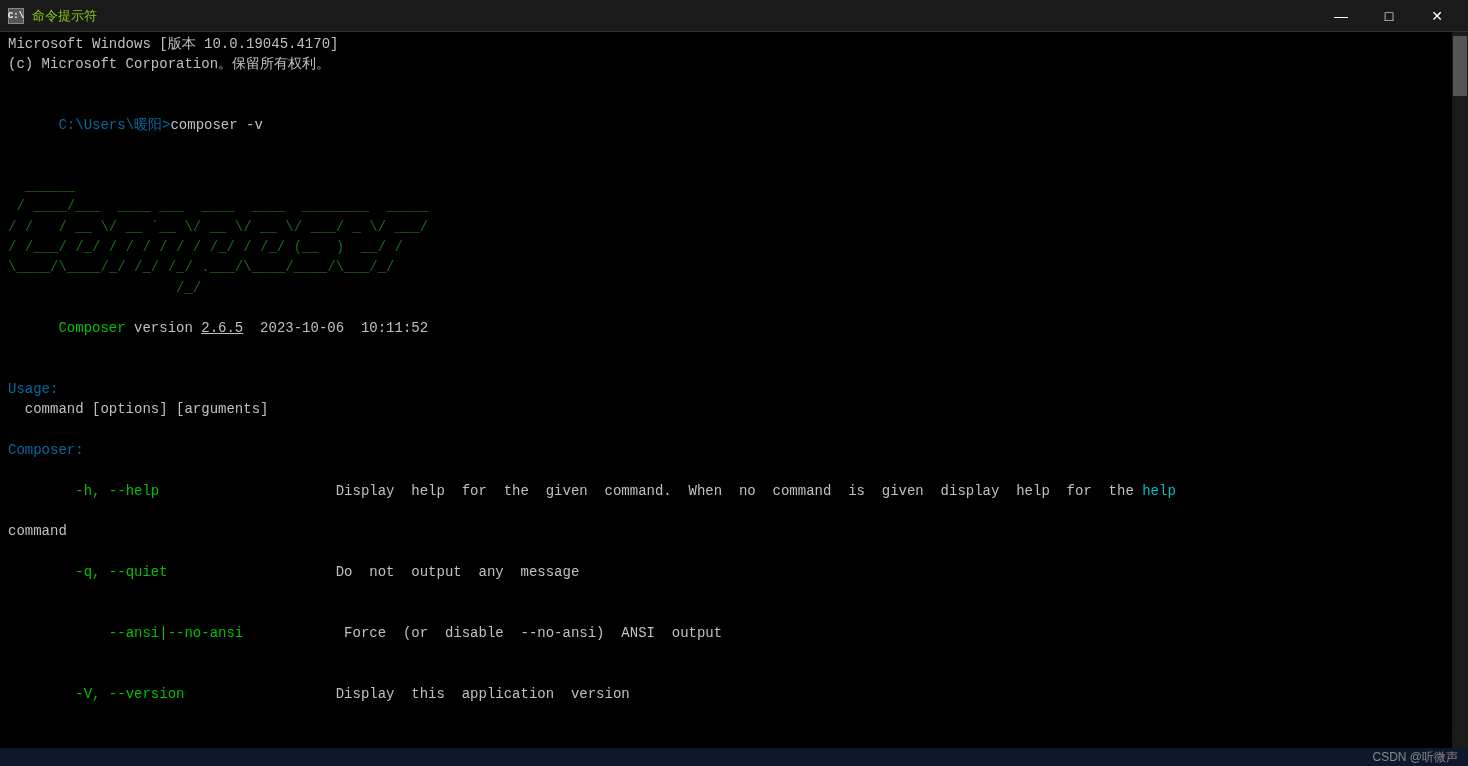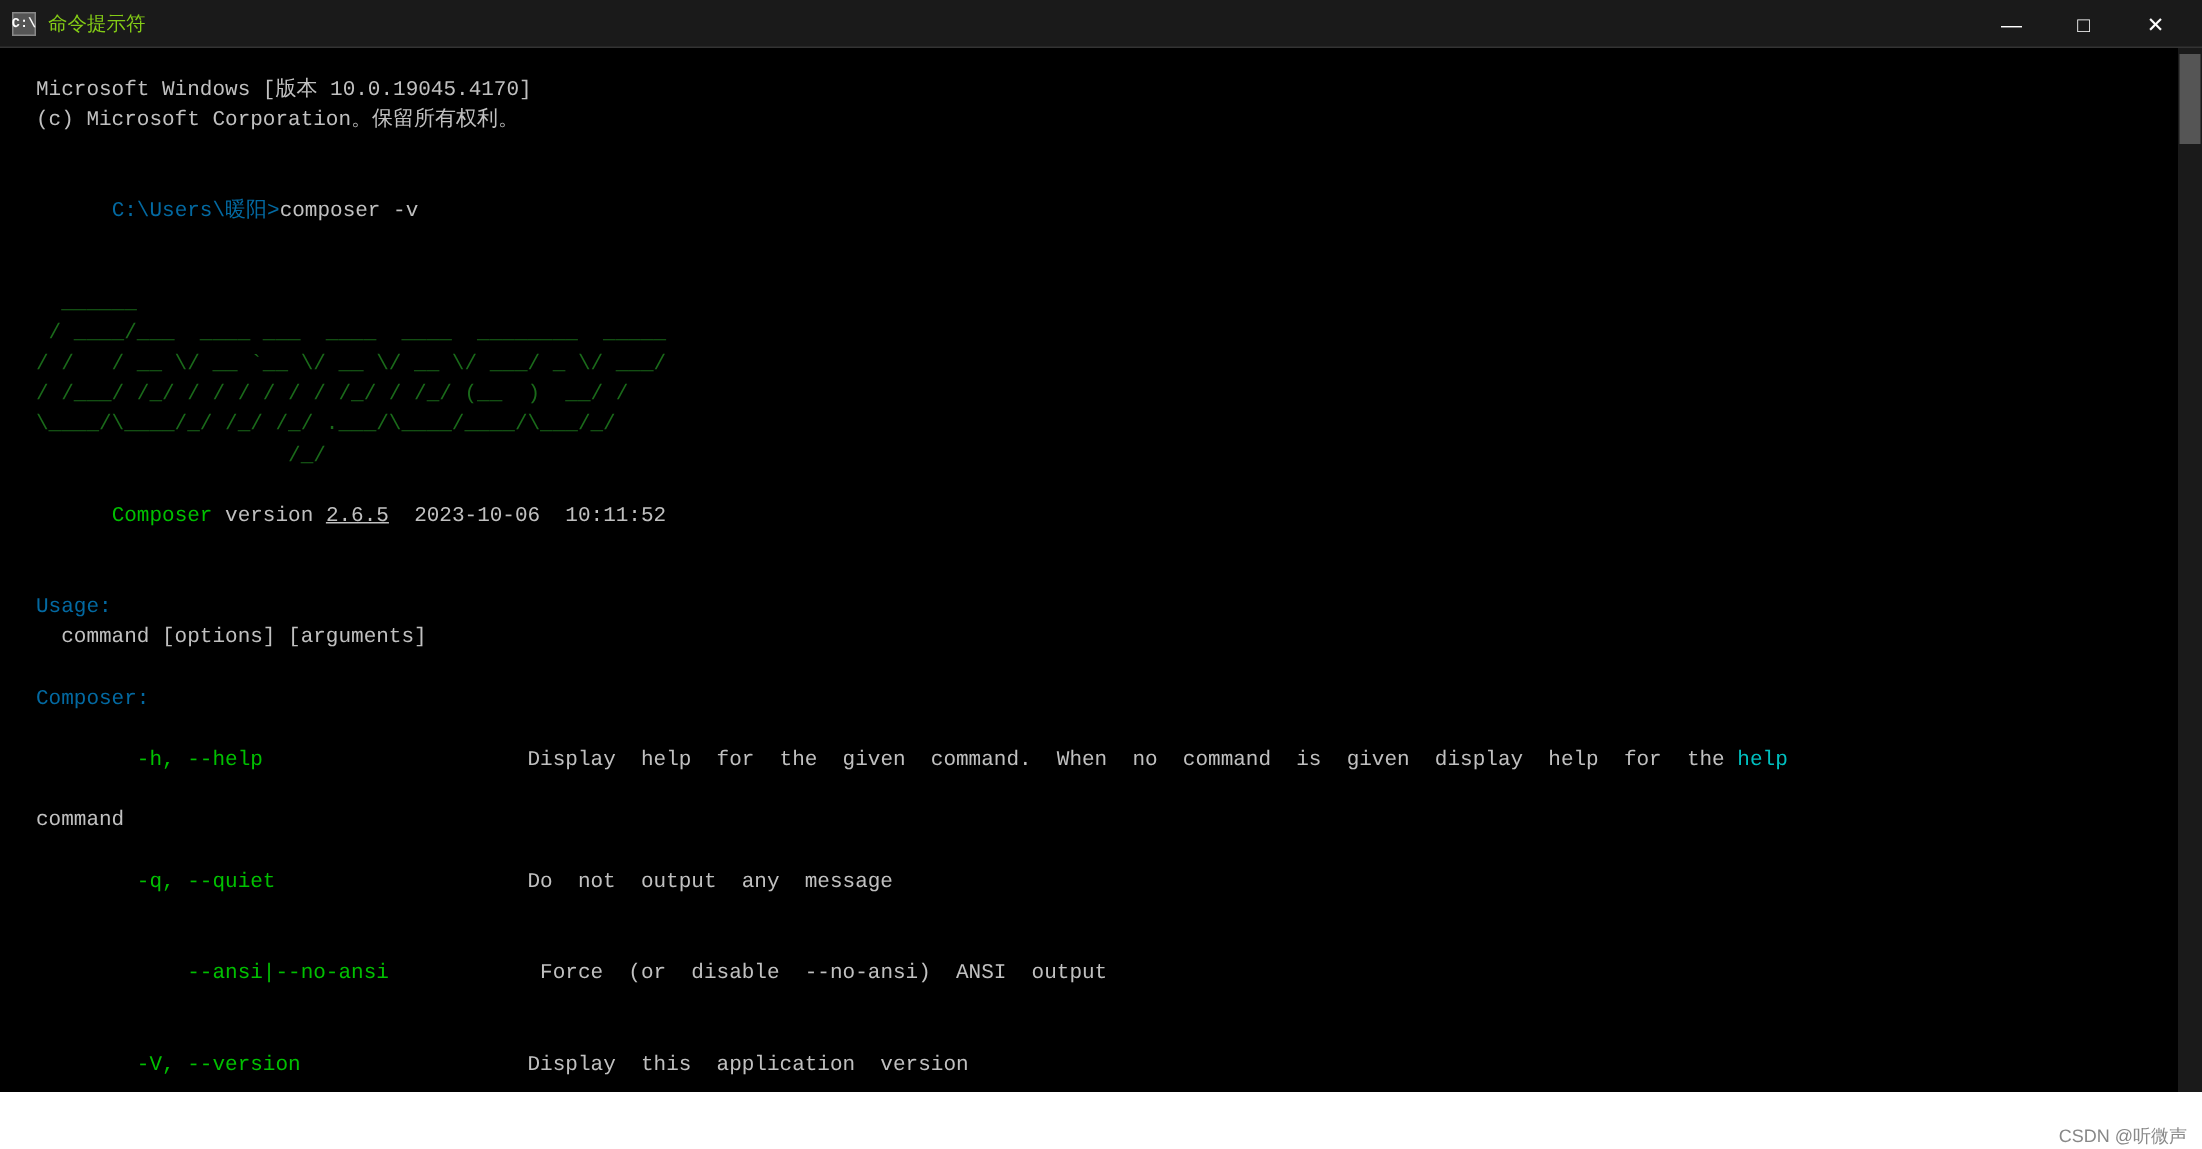--- a/index.html
+++ b/index.html
@@ -71,27 +71,26 @@
       font-size: 14px;
       cursor: pointer;
       background: transparent;
       border: none;
     }
 
     .terminal-content {
       flex: 1;
       background: #000;
       color: #c0c0c0;
-      padding: 18px 8px;
+      padding: 2px 8px;
       font-size: 14px;
       font-family: 'Courier New', Courier, monospace;
       overflow: hidden;
       position: relative;
       line-height: 1.45;
-      margin-left: 16px;
     }
 
     .scrollbar {
       position: absolute;
       right: 0;
       top: 0;
       bottom: 0;
       width: 16px;
       background: #1a1a1a;
       display: flex;
@@ -117,24 +116,24 @@
     .white { color: #c0c0c0; }
     .link-color { color: #00c0c0; }
 
     .composer-ascii {
       color: #1a6a1a;
       font-size: 14px;
       line-height: 1.45;
     }
 
     .bottom-bar {
-      height: 38px;
-      background: #ffffff;
-      display: flex;
-      align-items: flex-end;
+      height: 18px;
+      background: #0f172a;
+      display: flex;
+      align-items: center;
       justify-content: flex-end;
       padding-right: 10px;
       flex-shrink: 0;
     }
 
     .bottom-text {
       color: #888;
       font-size: 12px;
       font-family: 'Microsoft YaHei', sans-serif;
     }

